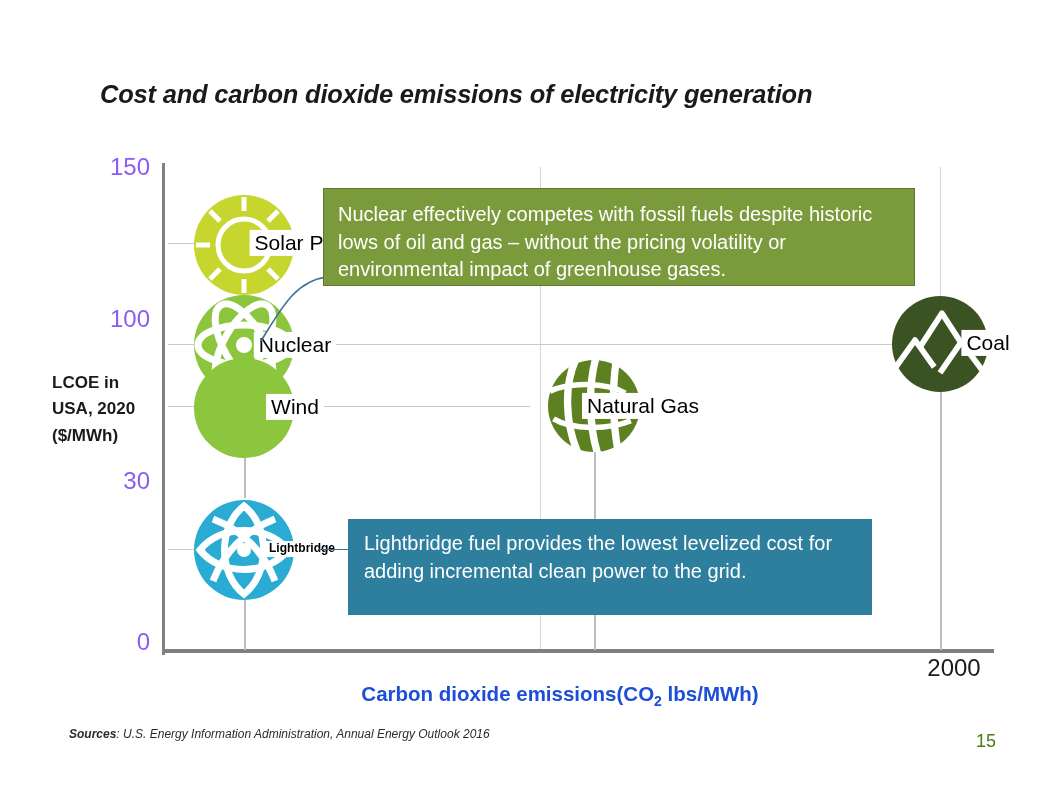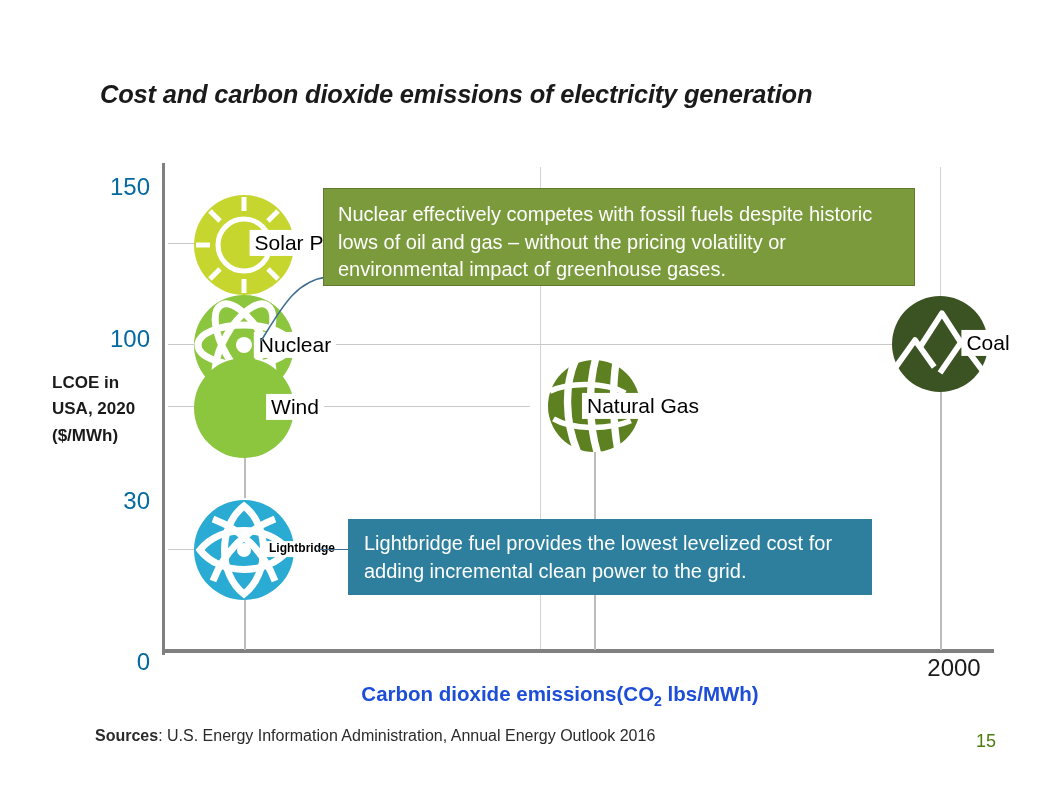--- a/index.html
+++ b/index.html
@@ -3,21 +3,21 @@
 <meta charset="utf-8">
 <style>
   html,body{margin:0;padding:0;}
   body{width:1050px;height:805px;background:#ffffff;font-family:"Liberation Sans",sans-serif;overflow:hidden;position:relative;}
   .slide{position:absolute;inset:0;}
 
   .title{position:absolute;left:100px;top:80px;width:860px;font-size:25.5px;font-weight:bold;color:#1a1a1a;letter-spacing:-0.2px;font-style:italic;}
   .yaxis-line{position:absolute;left:162px;top:163px;width:3px;height:492px;background:#808080;}
   .xaxis-line{position:absolute;left:162px;top:649px;width:832px;height:4px;background:#808080;}
 
-  .ytick-label{position:absolute;right:0;text-align:right;font-size:24px;color:#0369a1;width:120px;margin-top:20px;}
+  .ytick-label{position:absolute;right:0;text-align:right;font-size:24px;color:#8b5cf6;width:120px;}
 
   .xtick-label{position:absolute;font-size:24px;color:#1a1a1a;text-align:center;width:140px;}
   .gridline-v{position:absolute;width:1px;background:#d4d4d4;top:167px;height:484px;}
 
   .axis-title-y{position:absolute;left:52px;top:370px;width:115px;font-size:17px;font-weight:bold;color:#1a1a1a;line-height:1.55;}
   .axis-title-x{position:absolute;left:250px;top:682px;width:620px;text-align:center;font-size:20.5px;font-weight:bold;color:#1d4ed8;}
   .axis-title-x sub{font-size:14px;}
 
   
   .marker{position:absolute;transform:translate(-50%,-50%);}
@@ -26,25 +26,25 @@
   .dropline{position:absolute;width:1.5px;background:#bdbdbd;}
 
   .pt-label{position:absolute;transform:translate(-50%,-50%);font-size:21px;color:#000;white-space:nowrap;background:#ffffff;padding:1px 5px;line-height:1.15;margin-left:47px;}
   .pt-label.bold{font-weight:bold;font-size:12px;}
 
   .leader{position:absolute;height:1px;background:#c9c9c9;}
 
   
   .callout{position:absolute;color:#ffffff;line-height:1.38;}
   .callout-green{left:323px;top:188px;width:592px;height:98px;background:#7a9a3c;border:1px solid #5f7a2e;padding:12px 14px 0 14px;box-sizing:border-box;font-size:20px;}
-  .callout-blue{left:348px;top:519px;width:524px;height:76px;background:#2d7f9d;padding:11px 30px 0 16px;box-sizing:border-box;font-size:20px;}
+  .callout-blue{left:348px;top:519px;width:524px;height:96px;background:#2d7f9d;padding:11px 30px 0 16px;box-sizing:border-box;font-size:20px;}
 
   .connector{position:absolute;left:255px;top:275px;}
 
-  .sources{position:absolute;left:95px;top:727px;font-size:16px;color:#2b2b2b;}
+  .sources{position:absolute;left:69px;top:727px;font-size:12px;color:#2b2b2b;font-style:italic;}
   .sources b{font-weight:bold;}
   .pagenum{position:absolute;left:976px;top:731px;font-size:18px;color:#4d7c0f;}
 </style>
 </head>
 <body>
 
 <div class="slide">
 
   <div class="title">Cost and carbon dioxide emissions of electricity generation</div>
 

